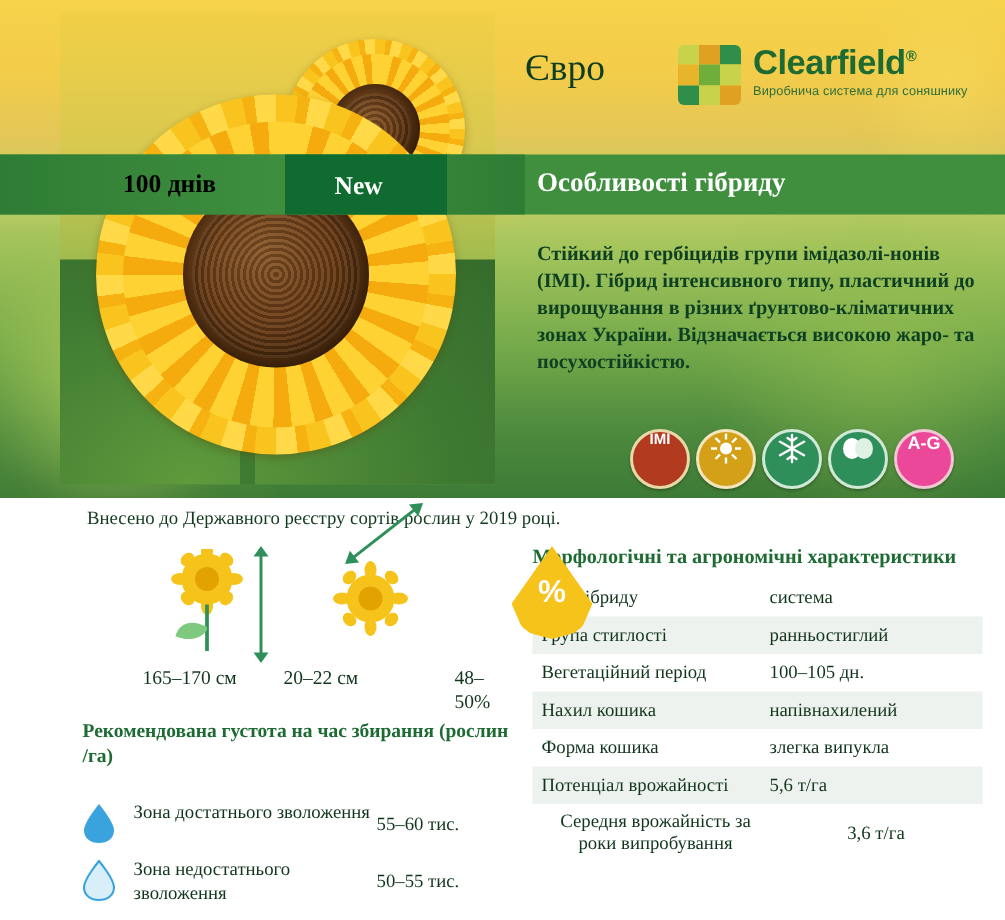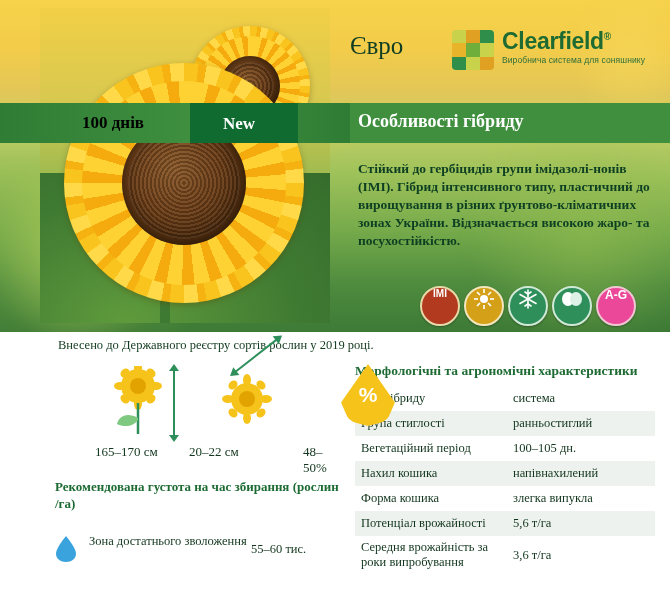--- a/index.html
+++ b/index.html
@@ -97,21 +97,21 @@
   .reg-note{position:absolute;left:58px;top:338px;font-size:12.5px;color:#123a1e;}
 
   .morph-title{position:absolute;left:355px;top:363px;font-size:13.5px;font-weight:bold;color:#1d6b33;}
 
   
   .tbl{position:absolute;left:355px;top:386px;width:300px;}
   .trow{display:flex;height:25px;align-items:center;font-size:12.5px;color:#12361d;}
   .trow.alt{background:#eef2ee;}
   .trow .k{width:152px;padding-left:6px;}
   .trow .v{flex:1;}
-  .trow.tall{height:38px;align-items:center;}
+  .trow.tall{height:38px;align-items:center;text-align:center;}
   .trow.tall .k{line-height:15px;}
 
   
   .metrics{position:absolute;left:55px;top:362px;width:290px;height:105px;}
   .m-sf{position:absolute;}
   .m-cap{position:absolute;top:82px;font-size:13px;color:#12361d;}
   .arrowv{position:absolute;left:118px;top:8px;width:2px;height:66px;background:#2f8f5b;}
   .arrowv::before,.arrowv::after{content:"";position:absolute;left:-4px;width:0;height:0;
     border-left:5px solid transparent;border-right:5px solid transparent;}
   .arrowv::before{top:-6px;border-bottom:7px solid #2f8f5b;}
@@ -324,15 +324,24 @@
   <div class="dens">
     <div class="drow">
       <div class="dicon">
         <svg width="22" height="28" viewBox="0 0 22 28">
             <path d="M11 1 C11 1 1 13 1 18.5 C1 24 5.5 27 11 27 C16.5 27 21 24 21 18.5 C21 13 11 1 11 1 Z" fill="#3aa3dd"></path>
           </svg>
       </div>
       <div class="dlbl">Зона достатнього зволоження</div>
       <div class="dval">55–60 тис.</div>
     </div>
+    <div class="drow">
+      <div class="dicon">
+        <svg width="22" height="28" viewBox="0 0 22 28">
+            <path d="M11 1 C11 1 1 13 1 18.5 C1 24 5.5 27 11 27 C16.5 27 21 24 21 18.5 C21 13 11 1 11 1 Z" fill="#d8eef9" stroke="#3aa3dd" stroke-width="1.4"></path>
+          </svg>
+      </div>
+      <div class="dlbl">Зона недостатнього зволоження</div>
+      <div class="dval">50–55 тис.</div>
+    </div>
   </div>
 
 </div>
 
 </body></html>

